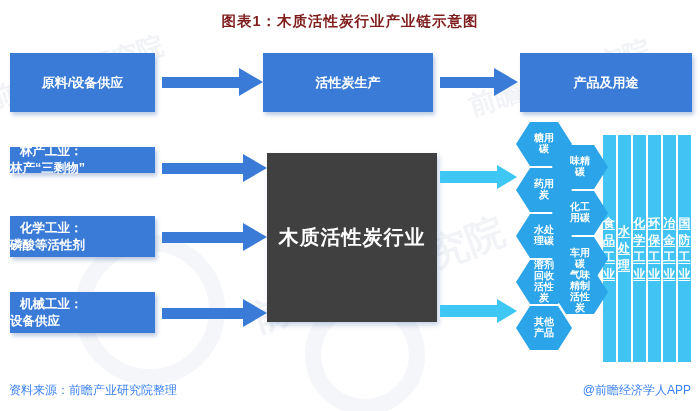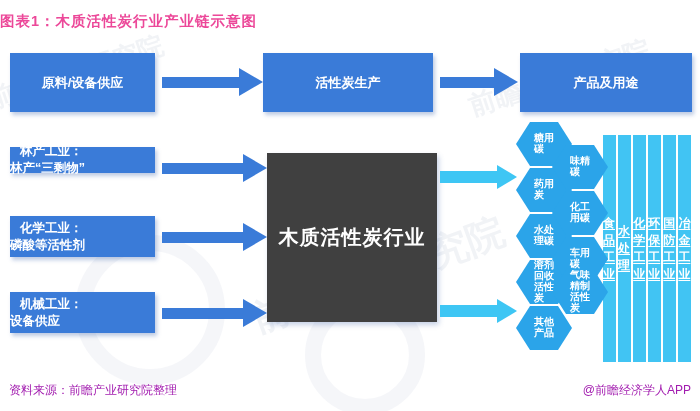--- a/index.html
+++ b/index.html
@@ -10,22 +10,22 @@
     overflow:hidden;
   }
   
   .wm { position:absolute; z-index:0; color:rgba(150,160,185,0.13); font-weight:700;
         white-space:nowrap; pointer-events:none; }
   .wm-circle { position:absolute; z-index:0; border-radius:50%; pointer-events:none;
         border:16px solid rgba(160,170,195,0.10); }
   
   .layer { position:absolute; z-index:1; }
   
-  .title { left:0; top:12px; width:700px; text-align:left;
-           font-size:14.5px; font-weight:700; color:#ec4899; letter-spacing:1px; }
+  .title { left:0; top:12px; width:700px; text-align:center;
+           font-size:14.5px; font-weight:700; color:#7f1d1d; letter-spacing:1px; }
   
   .bluebox { position:absolute; z-index:1; background:#3a7bd8; color:#fff; font-weight:700;
              display:flex; align-items:center; justify-content:center; text-align:center;
              box-shadow:2px 3px 4px rgba(70,105,175,0.35); }
   .box-top { font-size:13px; }
   .box-left { flex-direction:column; align-items:stretch; justify-content:center;
               font-size:12.5px; line-height:1.35; text-align:left; }
   .box-left .l1 { padding-left:10px; }
   .box-left .l2 { }
   .center-box { background:#404040; font-size:20px; letter-spacing:1px;
@@ -37,31 +37,31 @@
   .arrow-blue .shaft { height:11px; background:#3a7bd8; }
   .arrow-blue .head  { border-left:24px solid #3a7bd8; border-top:14px solid transparent;
                        border-bottom:14px solid transparent; }
   .arrow-cyan .shaft { height:12px; background:#3ec6f4; }
   .arrow-cyan .head  { border-left:20px solid #3ec6f4; border-top:12px solid transparent;
                        border-bottom:12px solid transparent; }
   
   .hex { position:absolute; z-index:2; width:56px; height:44px; background:#2ba4e9;
          clip-path:polygon(25% 0%, 75% 0%, 100% 50%, 75% 100%, 25% 100%, 0% 50%);
          color:#fff; font-weight:700; font-size:10px; line-height:1.08;
-         display:flex; align-items:center; justify-content:center; 
+         display:flex; align-items:center; justify-content:center; text-align:center;
          white-space:pre-line; }
   
   .ind-col { position:absolute; z-index:1; left:603px; top:135px; width:88px; height:227px;
              display:flex; gap:2.5px; }
   .ind-box { flex:1; background:#41c4f3; color:#fff; font-weight:700; font-size:12px;
              display:flex; align-items:center; justify-content:center;
              text-decoration:underline; text-underline-offset:2px; }
   
   .footer { left:0; top:382px; width:700px; padding:0 9px; display:flex;
-            justify-content:space-between; font-size:12px; color:#a21caf; }
+            justify-content:space-between; font-size:12px; color:#3b82f6; }
 </style>
 </head>
 <body>
 
 <div class="stage">
 
   <div class="wm" style="left:-15px; top:55px; font-size:26px; transform:rotate(-18deg);">前瞻产业研究院</div>
   <div class="wm" style="left:245px; top:250px; font-size:38px; transform:rotate(-20deg);">前瞻产业研究院</div>
   <div class="wm" style="left:465px; top:60px; font-size:27px; transform:rotate(-18deg);">前瞻产业研究院</div>
   <div class="wm-circle" style="left:75px; top:235px; width:150px; height:150px;"></div>
@@ -148,22 +148,22 @@
   <div class="hex" style="left:552px; top:270px;">气味
 精制
 活性
 炭</div>
 
   <div class="ind-col">
     <div class="ind-box">食品工业</div>
     <div class="ind-box">水处理</div>
     <div class="ind-box">化学工业</div>
     <div class="ind-box">环保工业</div>
+    <div class="ind-box">冶金工业</div>
     <div class="ind-box">国防工业</div>
-    <div class="ind-box">冶金工业</div>
   </div>
 
   <div class="layer footer">
     <span>资料来源：前瞻产业研究院整理</span>
     <span>@前瞻经济学人APP</span>
   </div>
 
 </div>
 
 </body></html>

